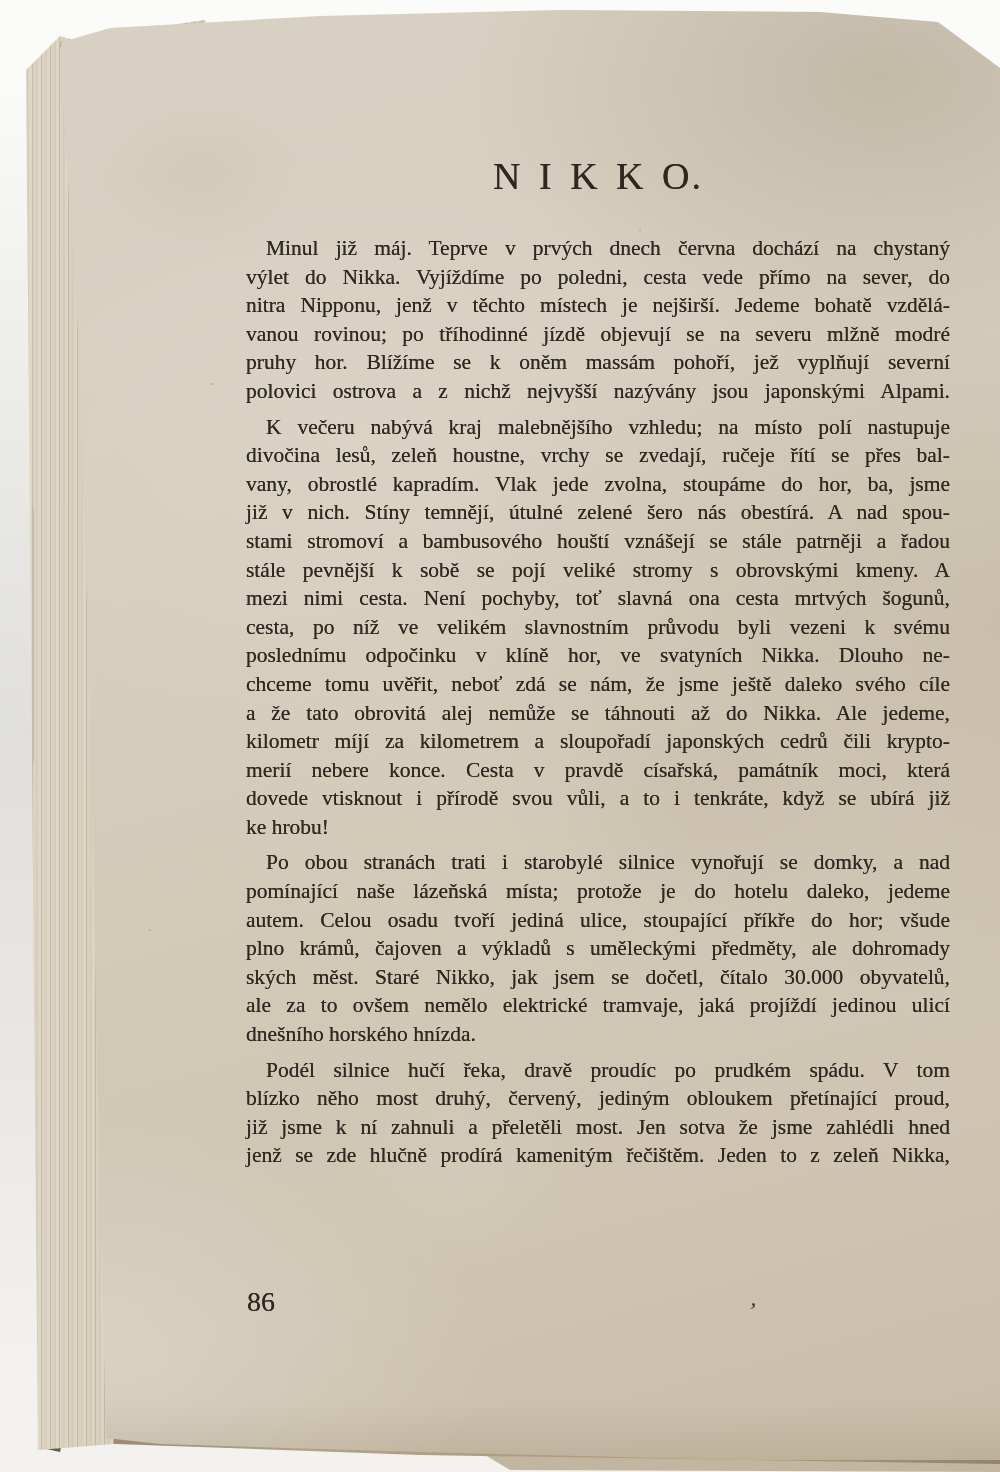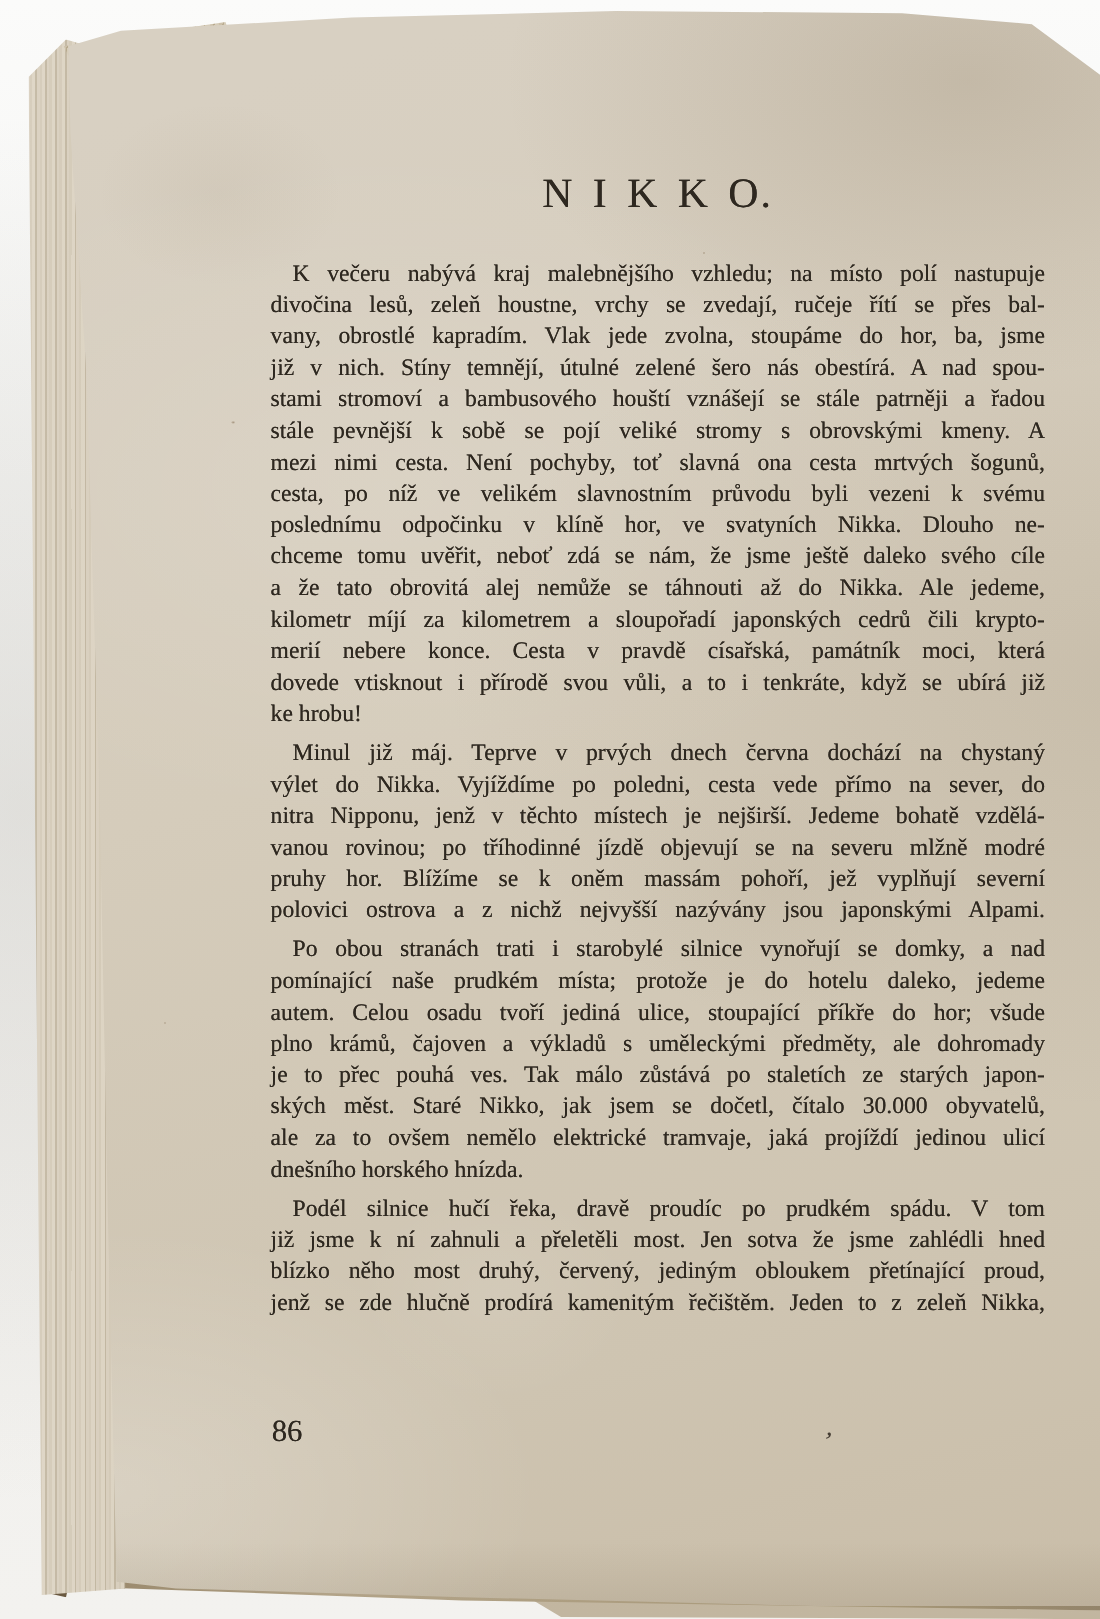--- a/index.html
+++ b/index.html
@@ -124,58 +124,57 @@
   <div class="photo-bg"></div>
   <div class="bottom-right-sliver"></div>
   <div class="bottom-sliver"></div>
   <div class="corner-chip"></div>
   <div class="page-stack"></div>
   <div class="stack-corner"></div>
 
   <div class="page">
     <div class="page-title">N I K K O.</div>
     <div class="text-block">
+        <div class="para jl">
+          <div class="line first">Minul již máj. Teprve v prvých dnech června dochází na chystaný</div>
+          <div class="line">výlet do Nikka. Vyjíždíme po poledni, cesta vede přímo na sever, do</div>
+          <div class="line">nitra Nipponu, jenž v těchto místech je nejširší. Jedeme bohatě vzdělá-</div>
+          <div class="line">vanou rovinou; po tříhodinné jízdě objevují se na severu mlžně modré</div>
+          <div class="line">pruhy hor. Blížíme se k oněm massám pohoří, jež vyplňují severní</div>
+          <div class="line last">polovici ostrova a z nichž nejvyšší nazývány jsou japonskými Alpami.</div>
+        </div>
         <div class="para">
           <div class="line first">K večeru nabývá kraj malebnějšího vzhledu; na místo polí nastupuje</div>
           <div class="line">divočina lesů, zeleň houstne, vrchy se zvedají, ručeje řítí se přes bal-</div>
           <div class="line">vany, obrostlé kapradím. Vlak jede zvolna, stoupáme do hor, ba, jsme</div>
           <div class="line">již v nich. Stíny temnějí, útulné zelené šero nás obestírá. A nad spou-</div>
           <div class="line">stami stromoví a bambusového houští vznášejí se stále patrněji a řadou</div>
           <div class="line">stále pevnější k sobě se pojí veliké stromy s obrovskými kmeny. A</div>
           <div class="line">mezi nimi cesta. Není pochyby, toť slavná ona cesta mrtvých šogunů,</div>
           <div class="line">cesta, po níž ve velikém slavnostním průvodu byli vezeni k svému</div>
           <div class="line">poslednímu odpočinku v klíně hor, ve svatyních Nikka. Dlouho ne-</div>
           <div class="line">chceme tomu uvěřit, neboť zdá se nám, že jsme ještě daleko svého cíle</div>
           <div class="line">a že tato obrovitá alej nemůže se táhnouti až do Nikka. Ale jedeme,</div>
           <div class="line">kilometr míjí za kilometrem a sloupořadí japonských cedrů čili krypto-</div>
           <div class="line">merií nebere konce. Cesta v pravdě císařská, památník moci, která</div>
           <div class="line">dovede vtisknout i přírodě svou vůli, a to i tenkráte, když se ubírá již</div>
           <div class="line last">ke hrobu!</div>
         </div>
-        <div class="para jl">
-          <div class="line first">Minul již máj. Teprve v prvých dnech června dochází na chystaný</div>
-          <div class="line">výlet do Nikka. Vyjíždíme po poledni, cesta vede přímo na sever, do</div>
-          <div class="line">nitra Nipponu, jenž v těchto místech je nejširší. Jedeme bohatě vzdělá-</div>
-          <div class="line">vanou rovinou; po tříhodinné jízdě objevují se na severu mlžně modré</div>
-          <div class="line">pruhy hor. Blížíme se k oněm massám pohoří, jež vyplňují severní</div>
-          <div class="line last">polovici ostrova a z nichž nejvyšší nazývány jsou japonskými Alpami.</div>
-        </div>
         <div class="para">
           <div class="line first">Po obou stranách trati i starobylé silnice vynořují se domky, a nad</div>
-          <div class="line">pomínající naše prudkém místa; protože je do hotelu daleko, jedeme</div>
+          <div class="line">pomínající naše lázeňská místa; protože je do hotelu daleko, jedeme</div>
           <div class="line">autem. Celou osadu tvoří jediná ulice, stoupající příkře do hor; všude</div>
           <div class="line">plno krámů, čajoven a výkladů s uměleckými předměty, ale dohromady</div>
-          <div class="line">je to přec pouhá ves. Tak málo zůstává po staletích ze starých japon-</div>
           <div class="line">ských měst. Staré Nikko, jak jsem se dočetl, čítalo 30.000 obyvatelů,</div>
           <div class="line">ale za to ovšem nemělo elektrické tramvaje, jaká projíždí jedinou ulicí</div>
           <div class="line last">dnešního horského hnízda.</div>
         </div>
         <div class="para jl">
           <div class="line first">Podél silnice hučí řeka, dravě proudíc po prudkém spádu. V tom</div>
+          <div class="line">blízko něho most druhý, červený, jediným obloukem přetínající proud,</div>
           <div class="line">již jsme k ní zahnuli a přeletěli most. Jen sotva že jsme zahlédli hned</div>
-          <div class="line">blízko něho most druhý, červený, jediným obloukem přetínající proud,</div>
           <div class="line">jenž se zde hlučně prodírá kamenitým řečištěm. Jeden to z zeleň Nikka,</div>
         </div>
       </div>
     <div class="page-number">86</div>
     <div class="stray-mark">’</div>
   </div>
 </div>
 
 </body></html>

